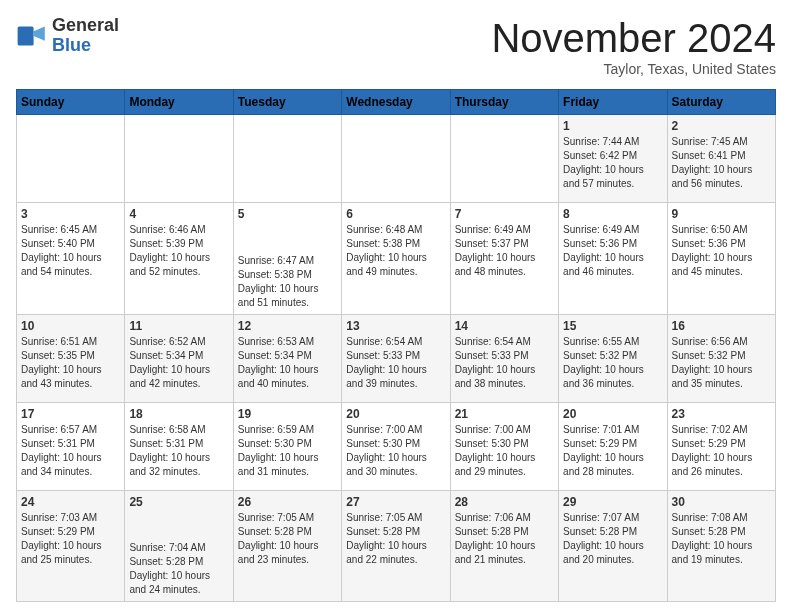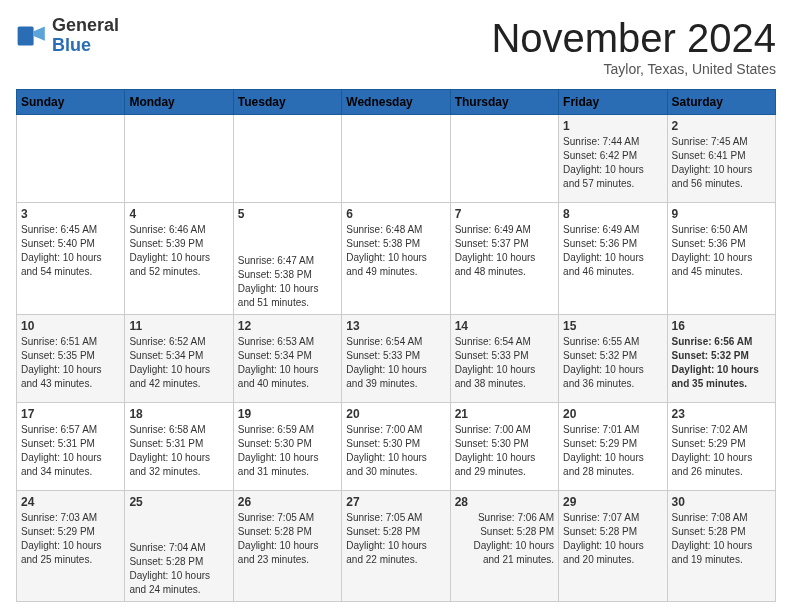--- a/index.html
+++ b/index.html
@@ -214,21 +214,21 @@
 Daylight: 10 hours and 38 minutes.</div>
         </td>
         <td>
           <span class="day-number">15</span>
           <div class="cell-text" style="white-space: pre-line;">Sunrise: 6:55 AM
 Sunset: 5:32 PM
 Daylight: 10 hours and 36 minutes.</div>
         </td>
         <td>
           <span class="day-number">16</span>
-          <div class="cell-text" style="white-space: pre-line; font-weight: bold;">Sunrise: 6:56 AM
+          <div class="cell-text" style="white-space: pre-line;">Sunrise: 6:56 AM
 Sunset: 5:32 PM
 Daylight: 10 hours and 35 minutes.</div>
         </td>
       </tr>
       <tr>
         <td>
           <span class="day-number">17</span>
           <div class="cell-text" style="white-space: pre-line;">Sunrise: 6:57 AM
 Sunset: 5:31 PM
 Daylight: 10 hours and 34 minutes.</div>
@@ -290,21 +290,21 @@
 Daylight: 10 hours and 23 minutes.</div>
         </td>
         <td>
           <span class="day-number">27</span>
           <div class="cell-text" style="white-space: pre-line;">Sunrise: 7:05 AM
 Sunset: 5:28 PM
 Daylight: 10 hours and 22 minutes.</div>
         </td>
         <td>
           <span class="day-number">28</span>
-          <div class="cell-text" style="white-space: pre-line; text-align: right;">Sunrise: 7:06 AM
+          <div class="cell-text" style="white-space: pre-line;">Sunrise: 7:06 AM
 Sunset: 5:28 PM
 Daylight: 10 hours and 21 minutes.</div>
         </td>
         <td>
           <span class="day-number">29</span>
           <div class="cell-text" style="white-space: pre-line;">Sunrise: 7:07 AM
 Sunset: 5:28 PM
 Daylight: 10 hours and 20 minutes.</div>
         </td>
         <td>

